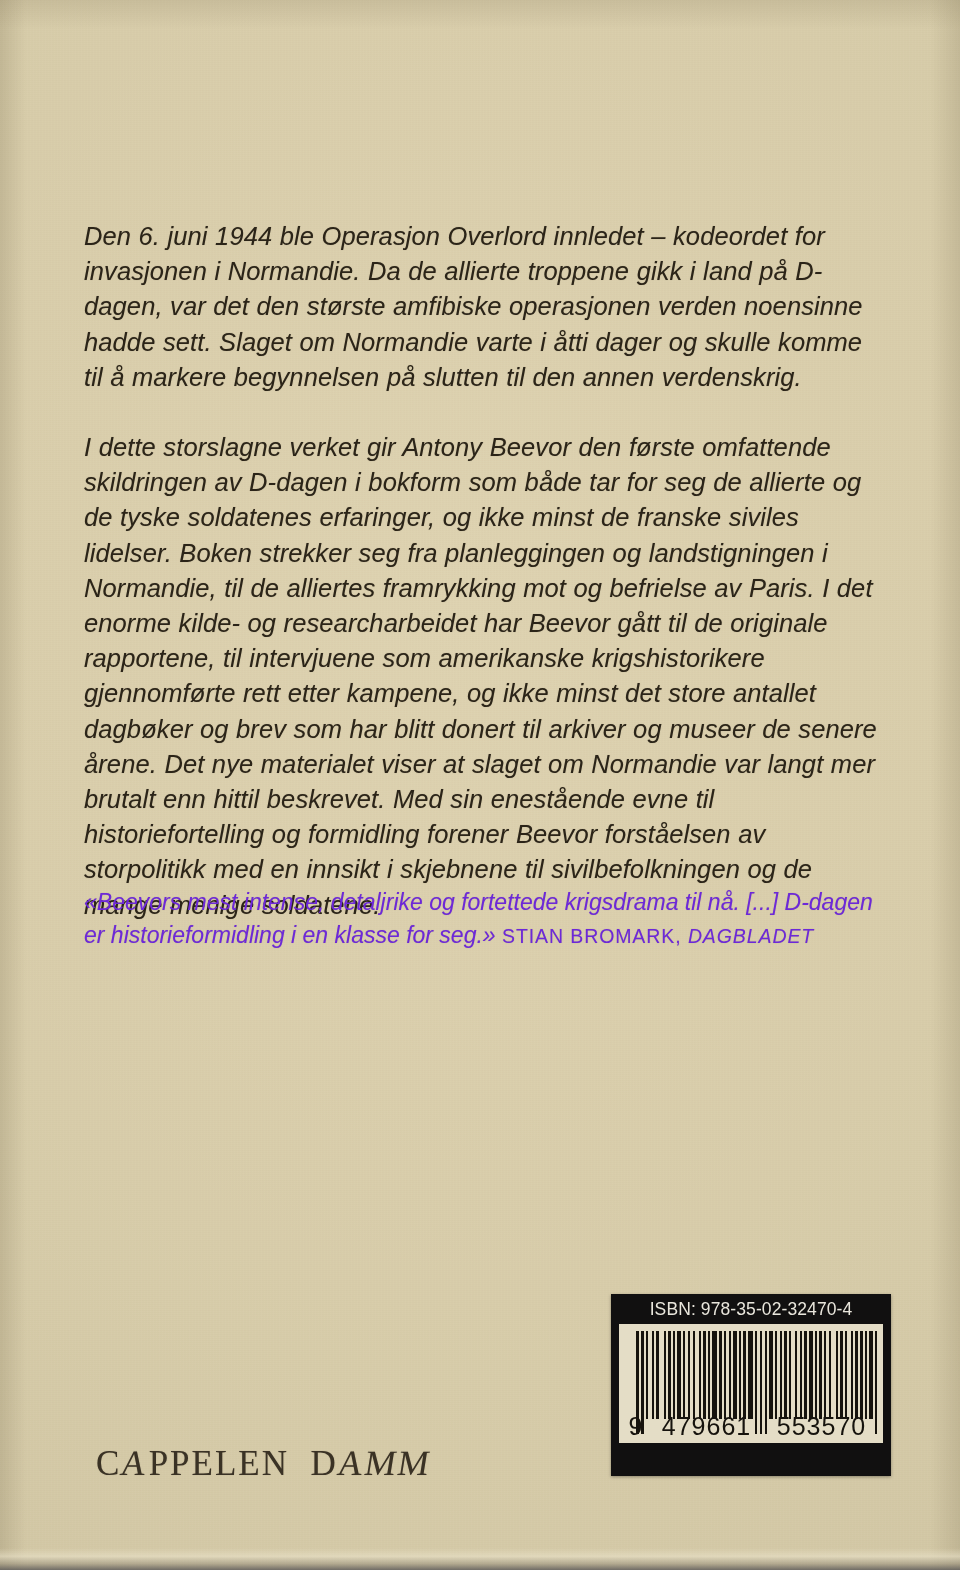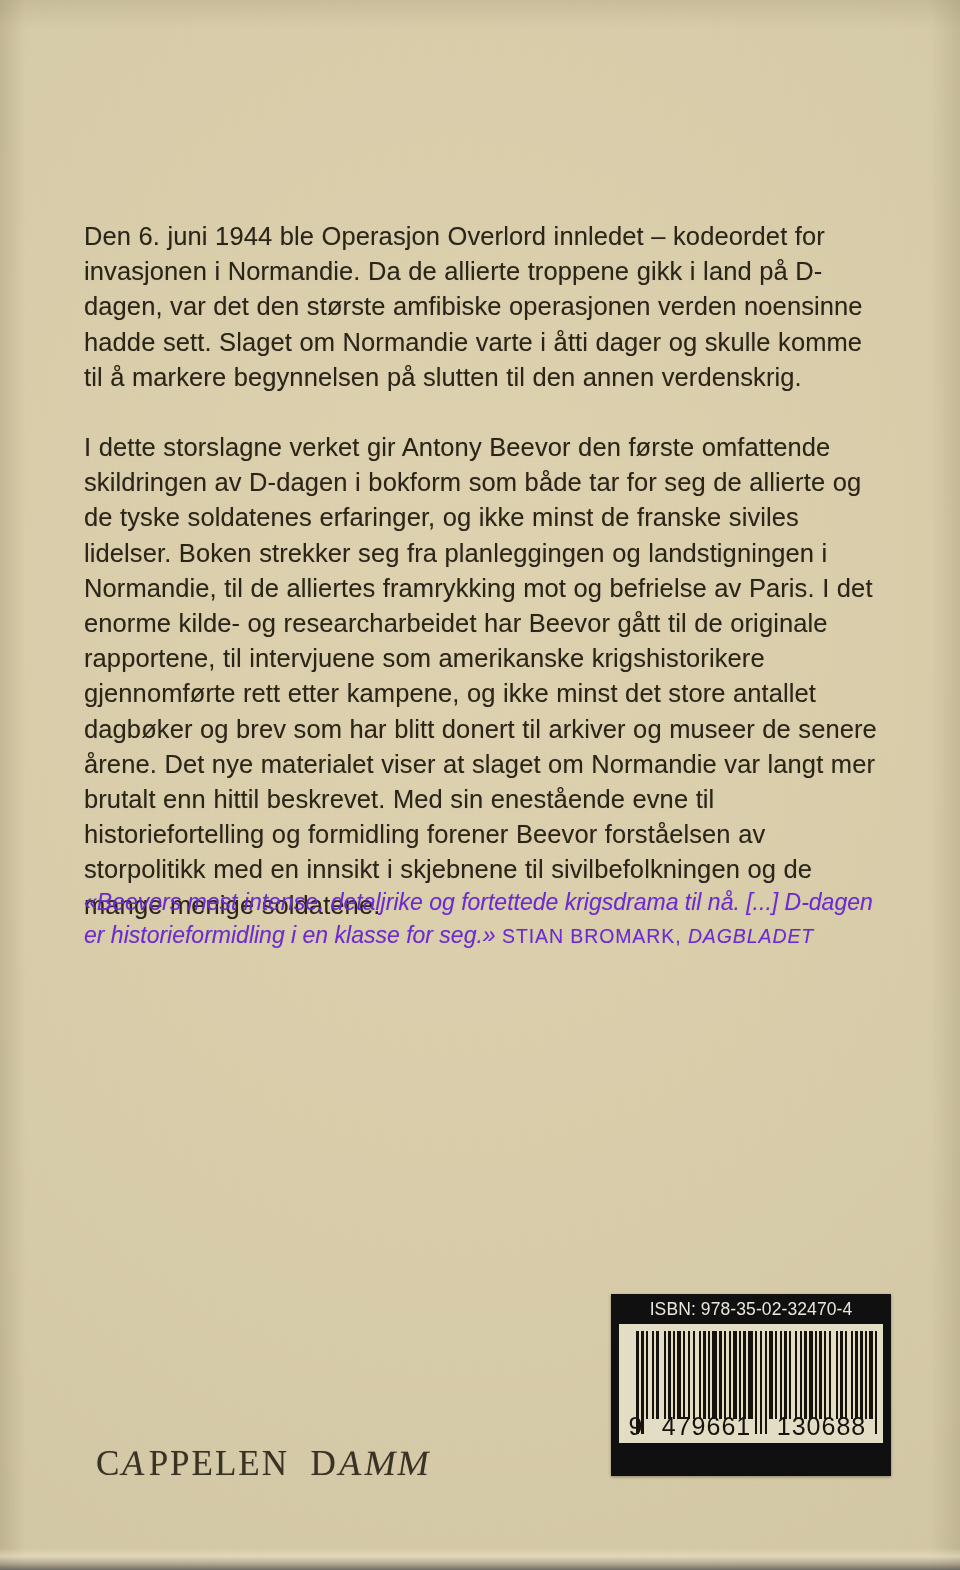--- a/index.html
+++ b/index.html
@@ -83,21 +83,21 @@
     text-justify: inter-word;
     letter-spacing: .1px;
     word-spacing: .3px;
     text-rendering: optimizeLegibility;
     text-shadow: 0 0 1px rgba(43,36,24,.22);
   }
   #para-1 { top: 219px; }
   #para-2 { top: 430px; }
 
   .blurb p { margin: 0; }
-  .blurb p:last-child { text-align: left; }
+  .blurb p:last-child { text-align: left; font-style: italic; }
 
   
   #quote-block {
     position: absolute;
     left: 84px;
     top: 886px;
     width: 800px;
     color: #6d28d9;
     font-size: 23px;
     line-height: 33px;
@@ -330,21 +330,21 @@
           <i style="width: 2px;"></i>
           <i class="sp" style="width: 2px;"></i>
           <i style="width: 4px;"></i>
           <i class="sp guard" style="width: 2px;"></i>
           <i class="guard" style="width: 2px;"></i>
           <i class="sp guard" style="width: 3px;"></i>
         </div>
       <div id="ean-digits">
         <span class="d-lead">9</span>
         <span class="d-left">479661</span>
-        <span class="d-right">130688</span>
+        <span class="d-right">553570</span>
       </div>
     </div>
   </div>
 
   <div id="publisher-logo"><span>C</span><span class="slant-a">A</span><span>P</span><span>P</span><span>E</span><span>L</span><span>E</span><span>N</span>&nbsp;&nbsp;<span>D</span><span class="slant-a">A</span><span class="slant-a">M</span><span class="slant-a">M</span></div>
 
   <div class="edge-bottom-shadow"></div>
 </div>
 
 </body></html>

